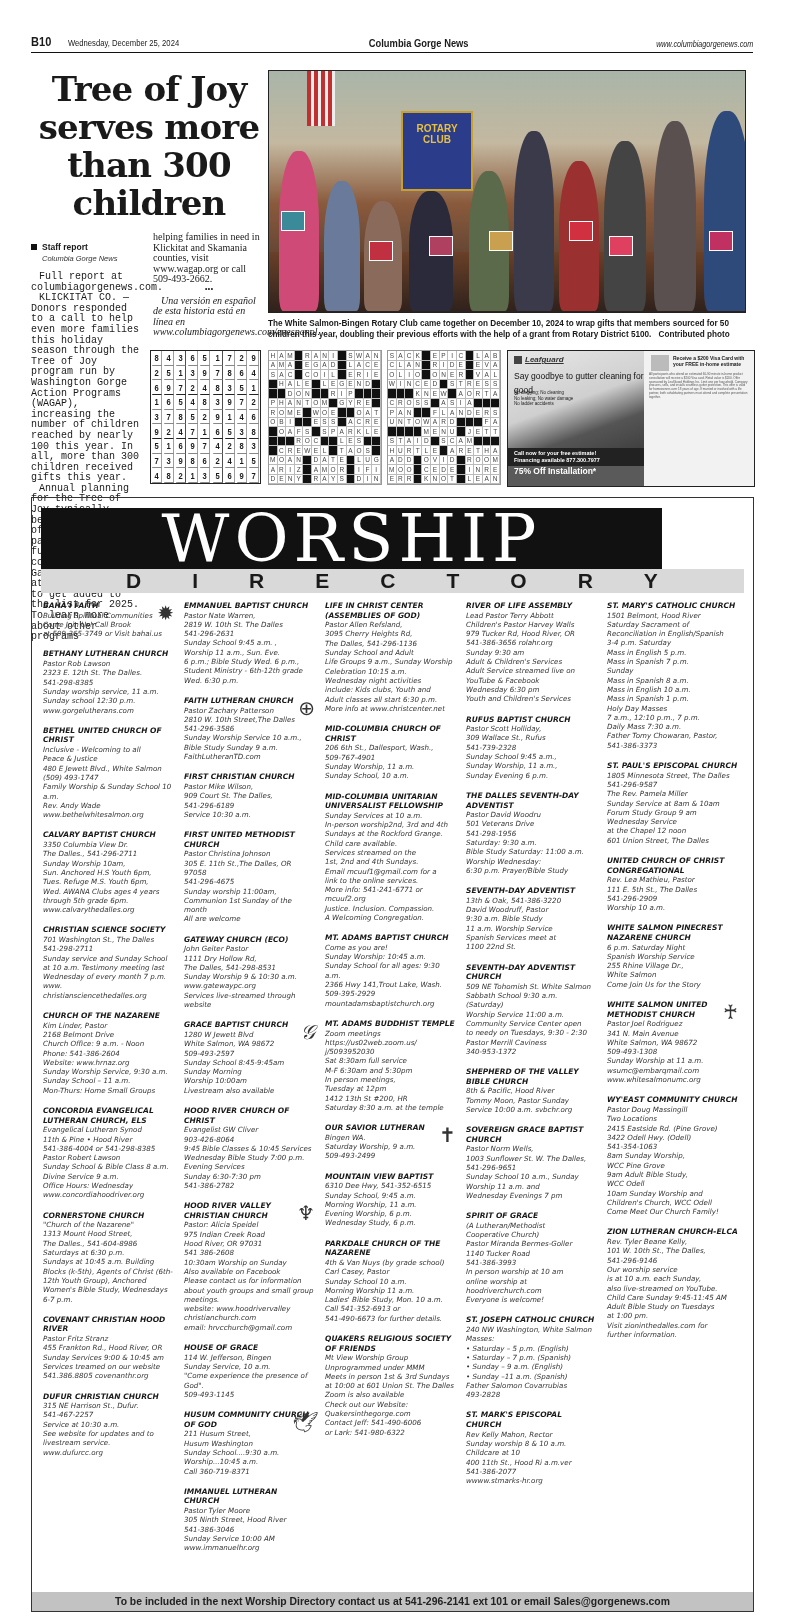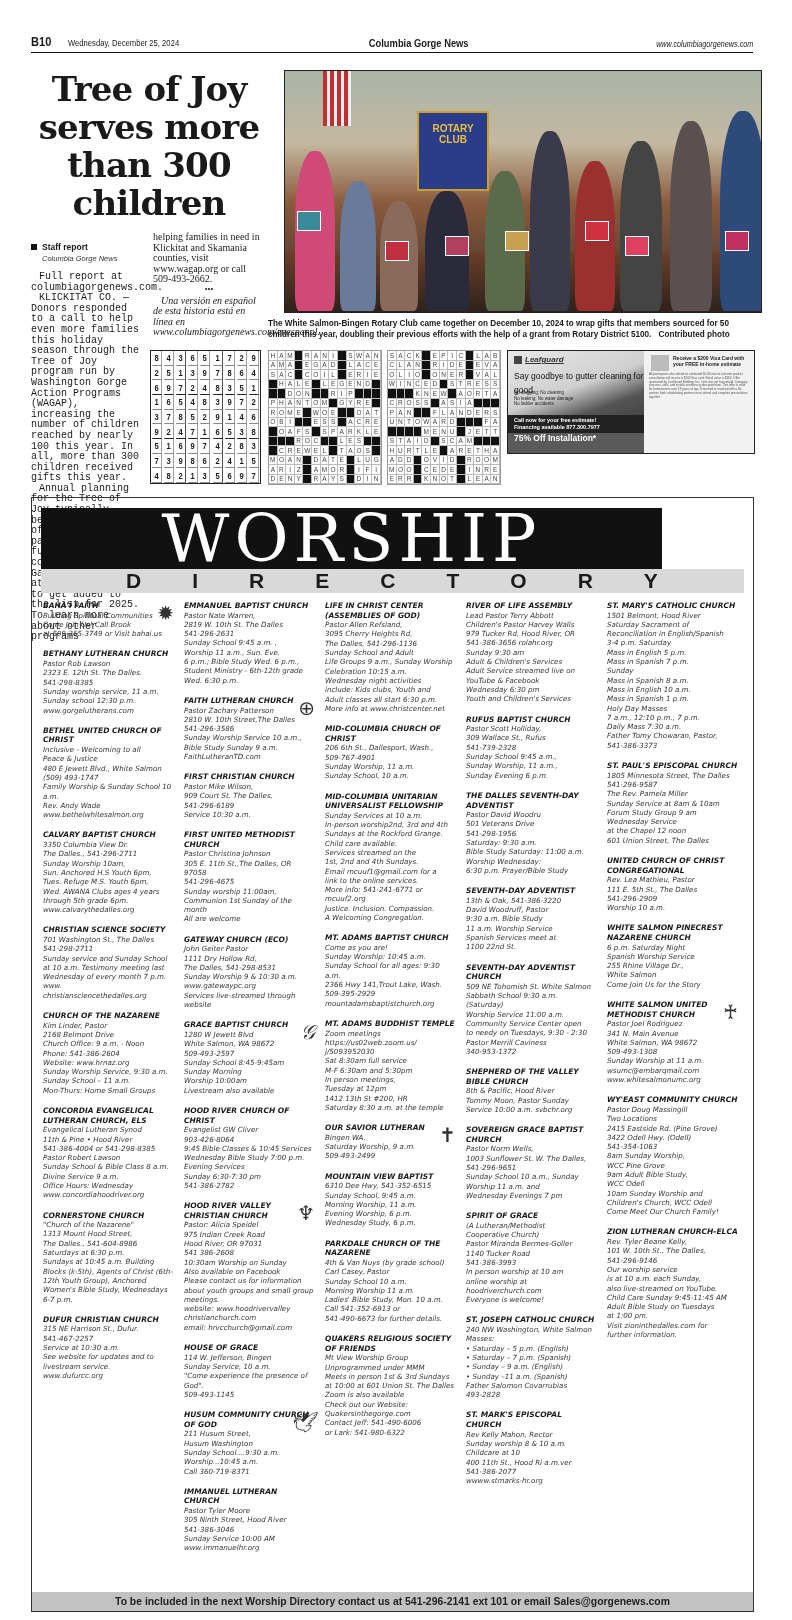--- a/index.html
+++ b/index.html
@@ -17,42 +17,42 @@
   .byline .sq { display: inline-block; width: 6px; height: 6px; background: #111; margin-right: 5px; }
   .byline .name { font-weight: bold; font-size: 8.5px; }
   .byline .org { font-style: italic; font-size: 7.5px; padding-left: 11px; color: #333; }
 
   .article-col1 { position: absolute; left: 31px; top: 272px; width: 114px; font-family: "Liberation Serif", serif; font-size: 10px; line-height: 10.6px; }
   .article-col1 p { text-indent: 8px; font-family: Liberation Mono, monospace; }
   .article-col2 { position: absolute; left: 153px; top: 232px; width: 112px; font-family: "Liberation Serif", serif; font-size: 10px; line-height: 10.6px; }
   .article-col2 .dots { text-align: center; font-size: 8px; }
   .article-col2 .spanish { font-style: italic; text-indent: 8px; }
 
-  .photo { position: absolute; left: 284px; top: 70px; width: 478px; height: 243px; border: 1px solid #222; overflow: hidden;
+  .photo { position: absolute; left: 268px; top: 70px; width: 478px; height: 243px; border: 1px solid #222; overflow: hidden;
     background: linear-gradient(180deg, #a9b5a8 0%, #c4b8a0 30%, #8a5a3c 55%, #3a2f2c 100%); }
   .photo .flag { position: absolute; left: 38px; top: 0; width: 28px; height: 55px; background: repeating-linear-gradient(90deg, #c03030 0 4px, #eee 4px 7px); }
   .photo .banner { position: absolute; left: 132px; top: 40px; width: 72px; height: 80px; background: #2a3c8a; border: 2px solid #c8a030; }
   .photo .banner span { display: block; color: #e8c040; font-weight: bold; font-size: 10px; text-align: center; margin-top: 10px; }
   .photo .wood { position: absolute; left: 0; bottom: 0; width: 100%; height: 60px; background: linear-gradient(180deg, #6a4028, #2e211c); }
   .person { position: absolute; border-radius: 45% 45% 10% 10%; }
   .gift { position: absolute; width: 24px; height: 20px; border: 1px solid #fff; }
 
   .caption { position: absolute; left: 268px; top: 318px; width: 486px; font-size: 8.6px; font-weight: bold; line-height: 10.5px; transform: scaleX(0.95); transform-origin: left; }
   .caption .credit { float: right; }
 
   .sudoku { position: absolute; left: 150px; top: 350px; width: 111px; height: 134px; border: 1.5px solid #222; display: grid; grid-template-columns: repeat(9, 1fr); grid-template-rows: repeat(9, 1fr); }
   .sudoku div { border-right: 0.5px solid #888; border-bottom: 0.5px solid #888; font-size: 9.5px; font-weight: bold; display: flex; align-items: center; justify-content: center; transform: scaleX(0.8); }
   .sudoku div.br { border-right: 1.5px solid #222; }
   .sudoku div.bb { border-bottom: 1.5px solid #222; }
 
   .cross { position: absolute; top: 350px; width: 114px; height: 135px; display: grid; grid-template-columns: repeat(13, 1fr); grid-template-rows: repeat(13, 1fr); border: 0.5px solid #999; }
   .cross div { border-right: 0.5px solid #bbb; border-bottom: 0.5px solid #bbb; font-size: 6.5px; color: #444; display: flex; align-items: center; justify-content: center; }
   .cross div.blk { background: #111; }
 
-  .ad { position: absolute; left: 507px; top: 350px; width: 248px; height: 104px; border: 1px solid #222; display: flex; }
+  .ad { position: absolute; left: 507px; top: 350px; width: 248px; height: 137px; border: 1px solid #222; display: flex; }
   .ad-left { width: 136px; height: 100%; background: linear-gradient(160deg, #e8e8e8 0%, #cfcfcf 40%, #555 60%, #2a2a2a 100%); position: relative; }
   .ad-logo { position: absolute; left: 6px; top: 4px; font-size: 8px; font-weight: bold; color: #333; text-decoration: underline; font-style: italic; }
   .ad-logo-icon { display: inline-block; width: 8px; height: 8px; background: #444; margin-right: 3px; vertical-align: middle; }
   .ad-tagline { position: absolute; left: 6px; top: 18px; font-size: 8.5px; font-weight: normal; line-height: 14px; color: #111; }
   .ad-bullets { position: absolute; left: 6px; top: 39px; font-size: 4.5px; line-height: 5.5px; color: #222; }
   .ad-call { position: absolute; left: 0; bottom: 20px; width: 100%; background: #222; color: #fff; font-size: 5.5px; font-weight: bold; padding: 2px 6px; line-height: 7px; }
   .ad-offer { position: absolute; left: 0; bottom: 0; width: 100%; height: 20px; background: #5a5a5a; color: #fff; font-size: 8.5px; font-weight: bold; padding: 0 6px; margin-top: 28px; }
   .ad-right { flex: 1; background: #f2f2f2; padding: 4px 5px; }
   .ad-right .promo { font-size: 5px; font-weight: bold; line-height: 6px; padding-left: 24px; position: relative; }
   .ad-right .promo::before { content: ""; position: absolute; left: 2px; top: 0; width: 18px; height: 16px; background: #bbb; }
@@ -684,20 +684,28 @@
         </div>
         <div class="entry">
           <div class="name">CORNERSTONE CHURCH</div>
           <div>"Church of the Nazarene"</div>
           <div>1313 Mount Hood Street,</div>
           <div>The Dalles., 541-604-8986</div>
           <div>Saturdays at 6:30 p.m.</div>
           <div>Sundays at 10:45 a.m. Building Blocks (k-5th), Agents of Christ (6th-12th Youth Group), Anchored Women's Bible Study, Wednesdays 6-7 p.m.</div>
         </div>
         <div class="entry">
+          <div class="name">COVENANT CHRISTIAN HOOD RIVER</div>
+          <div>Pastor Fritz Stranz</div>
+          <div>455 Frankton Rd., Hood River, OR</div>
+          <div>Sunday Services 9:00 &amp; 10:45 am</div>
+          <div>Services treamed on our website</div>
+          <div>541.386.8805 covenanthr.org</div>
+        </div>
+        <div class="entry">
           <div class="name">DUFUR CHRISTIAN CHURCH</div>
           <div>315 NE Harrison St., Dufur.</div>
           <div>541-467-2257</div>
           <div>Service at 10:30 a.m.</div>
           <div>See website for updates and to livestream service.</div>
           <div>www.dufurcc.org</div>
         </div>
       </div>
       <div class="col">
         <div class="entry">

